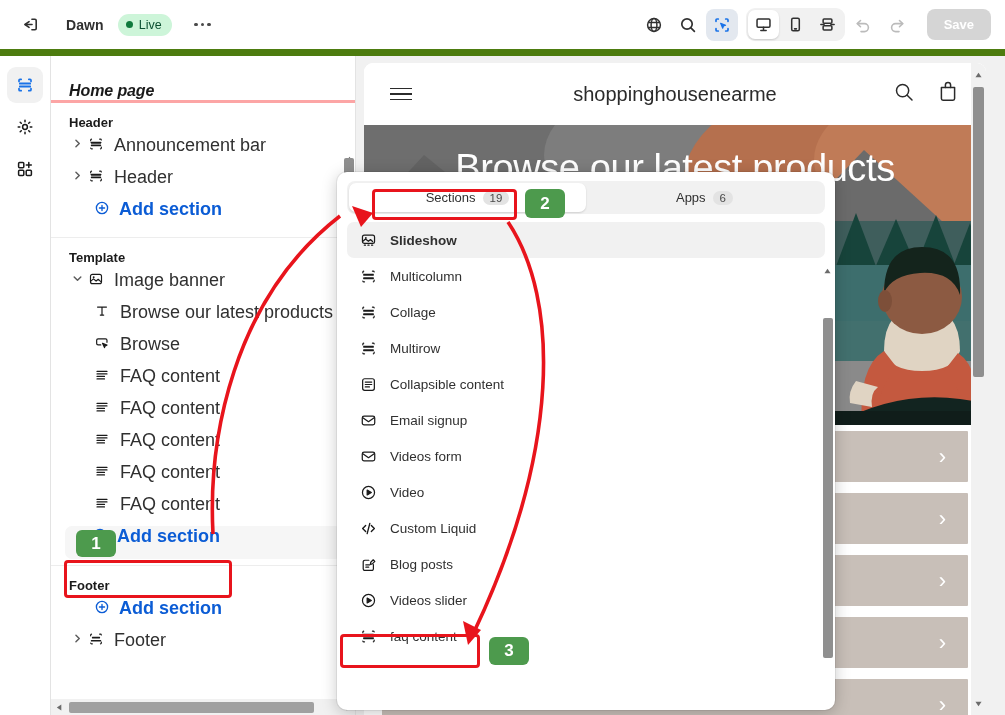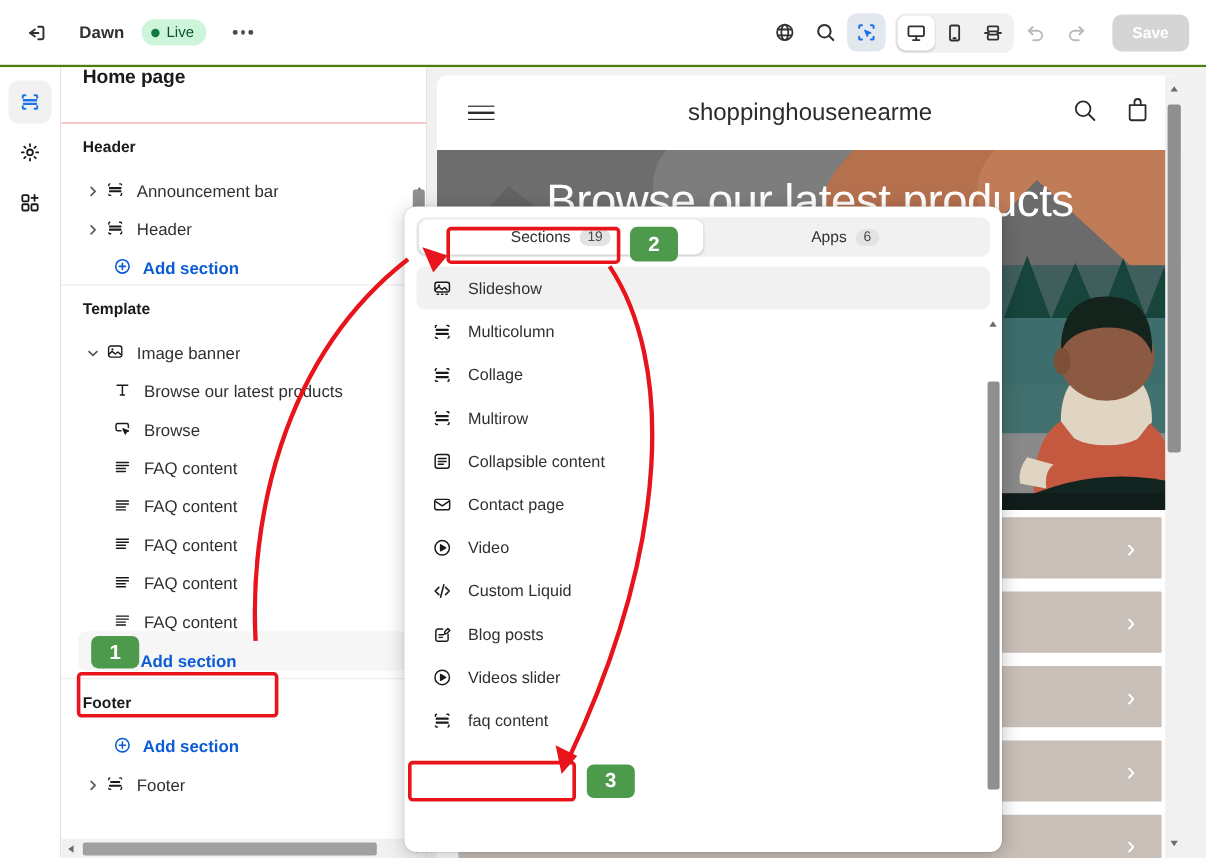--- a/index.html
+++ b/index.html
@@ -6,21 +6,21 @@
   html, body {
     width: 1005px; height: 715px;
     font-family: "Liberation Sans", sans-serif;
     background: #ffffff; overflow: hidden;
   }
   #app { position: relative; width: 1005px; height: 715px; background: #fff; }
 
   
   .topbar {
     position: absolute; left: 0; top: 0; width: 1005px; height: 56px;
-    background: #fff; border-bottom: 2px solid #4d7c0f;
+    background: #fff; border-bottom: 7px solid #4d7c0f;
     display: flex; align-items: center;
   }
   .tb-left { display: flex; align-items: center; gap: 0; padding-left: 14px; }
   .exit-btn {
     width: 32px; height: 32px; border-radius: 7px;
     display: flex; align-items: center; justify-content: center; cursor: pointer;
   }
   .theme-name {
     font-size: 14px; font-weight: 600; color: #303030;
     margin-left: 20px; letter-spacing: .1px;
@@ -74,35 +74,36 @@
     display: flex; align-items: center; justify-content: center;
   }
   .rail-btn.active { background: #f1f1f1; }
 
   
   .sidebar {
     position: absolute; left: 51px; top: 56px; width: 305px; height: 659px;
     background: #fff; border-right: 1px solid #e3e3e3; overflow: hidden;
   }
   .sb-head {
-    height: 47px; display: flex; align-items: flex-start; padding: 0 18px;
-    border-bottom: 1px solid #fca5a5;
+    height: 47px; display: flex; align-items: flex-end; padding: 0 18px;
+    border-bottom: 3px solid #fca5a5;
+    font-style: italic;
   }
   .sb-title { font-size: 16px; font-weight: 700; color: #1a1a1a; letter-spacing: -.1px; }
   .sb-body { position: relative; height: 612px; overflow: hidden; }
   .sb-group { padding: 12px 0 6px 0; border-bottom: 1px solid #ededed; }
   .sb-group.last { border-bottom: none; }
   .grp-title {
     font-size: 13px; font-weight: 700; color: #1a1a1a;
     padding: 0 18px 5px 18px;
   }
   .row {
-    height: 32px; display: flex; align-items: flex-end;
+    height: 32px; display: flex; align-items: flex-start;
     padding-left: 18px; cursor: pointer; position: relative;
-    font-size: 14px; color: #303030;
+    font-size: 18px; color: #303030;
   }
   .caret {
     width: 16px; height: 16px; display: flex; align-items: center;
     justify-content: center; flex: 0 0 16px; margin-right: 2px;
   }
   .row-ic {
     width: 18px; height: 18px; display: flex; align-items: center;
     justify-content: center; flex: 0 0 18px; margin-right: 9px;
   }
   .row-lbl { white-space: nowrap; overflow: hidden; text-overflow: ellipsis; }
@@ -206,21 +207,21 @@
     font-size: 11.5px; padding: 1px 7px; font-weight: 500;
   }
   .pop-list {
     position: relative; height: 490px; overflow: hidden; padding: 4px 10px 0 10px;
   }
   .pop-item {
     height: 36px; display: flex; align-items: center; gap: 13px;
     padding: 0 12px; border-radius: 7px; cursor: pointer;
     font-size: 13.5px; color: #303030; position: relative;
   }
-  .pop-item.selected { background: #f1f1f1; font-weight: 400; }
+  .pop-item.selected { background: #f1f1f1; font-weight: 700; }
   .pop-ic { width: 18px; height: 18px; display: flex; align-items: center; justify-content: center; flex: 0 0 18px; }
   .pop-vscroll { position: absolute; right: 1px; top: 44px; width: 13px; height: 492px; }
   .pop-vthumb {
     position: absolute; left: 2px; top: 56px; width: 10px; height: 340px;
     background: #8f8f8f; border-radius: 2px;
   }
 
   
   .hl {
     position: absolute; border: 3px solid #e8141c; border-radius: 4px;
@@ -701,29 +702,38 @@
       <div class="pop-item">
         <span class="pop-ic">
           <svg width="17" height="17" viewBox="0 0 18 18" fill="none" stroke="#1a1a1a" stroke-width="1.3" stroke-linecap="round">
             <rect x="2.8" y="2.9" width="12.4" height="12.2" rx="2.2"></rect>
             <path d="M5.6 6.4h6.8M5.6 9h6.8M5.6 11.6h4.4"></path>
           </svg>
         </span>
         <span>Collapsible content</span>
       </div>
 
-
       <div class="pop-item">
         <span class="pop-ic">
           <svg width="17" height="17" viewBox="0 0 18 18" fill="none" stroke="#1a1a1a" stroke-width="1.3" stroke-linejoin="round">
             <rect x="2.4" y="4.4" width="13.2" height="9.2" rx="1.9"></rect>
             <path d="M3.4 6.3 9 10.2l5.6-3.9" stroke-linecap="round"></path>
           </svg>
         </span>
-        <span>Contact page</span>
+        <span>Email signup</span>
+      </div>
+
+      <div class="pop-item">
+        <span class="pop-ic">
+          <svg width="17" height="17" viewBox="0 0 18 18" fill="none" stroke="#1a1a1a" stroke-width="1.3" stroke-linejoin="round">
+            <rect x="2.4" y="4.4" width="13.2" height="9.2" rx="1.9"></rect>
+            <path d="M3.4 6.3 9 10.2l5.6-3.9" stroke-linecap="round"></path>
+          </svg>
+        </span>
+        <span>Videos form</span>
       </div>
 
       <div class="pop-item">
         <span class="pop-ic">
           <svg width="17" height="17" viewBox="0 0 18 18" fill="none" stroke="#1a1a1a" stroke-width="1.3">
             <circle cx="9" cy="9" r="6.4"></circle>
             <path d="M7.6 6.4 12 9l-4.4 2.6z" fill="#1a1a1a" stroke-linejoin="round"></path>
           </svg>
         </span>
         <span>Video</span>

